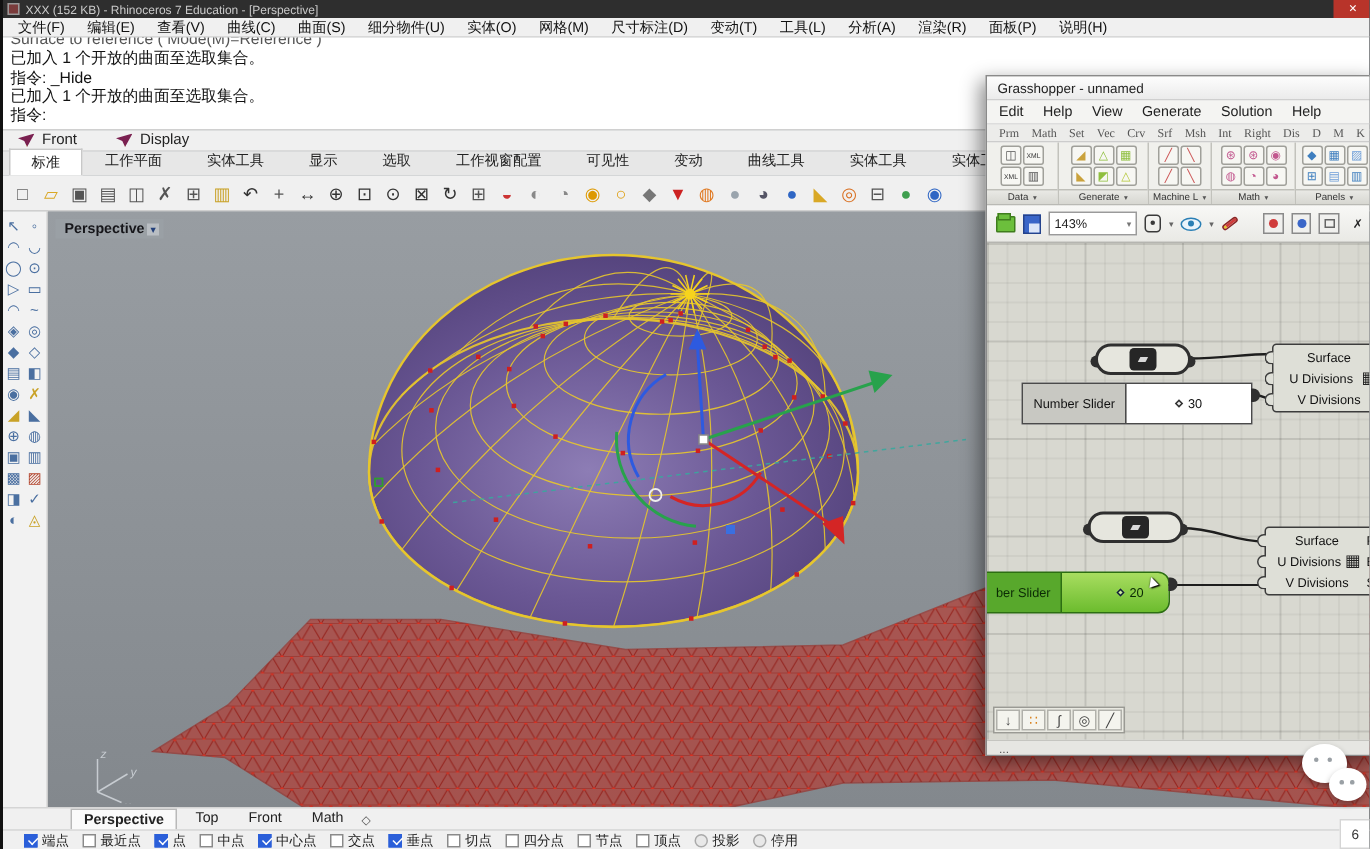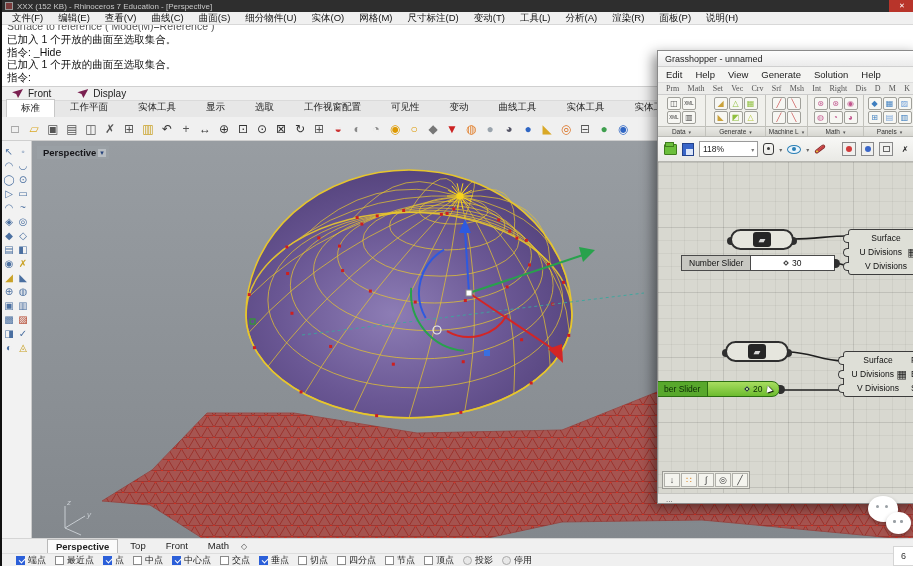--- a/index.html
+++ b/index.html
@@ -113,21 +113,21 @@
     display:flex;align-items:center;justify-content:center;}
   .gpanel{position:absolute;background:#dedfd7;border:1.6px solid #3c3c3c;border-radius:3px;padding:1px 0;}
   .prow{height:14px;display:flex;align-items:center;font-size:8.5px;color:#111;position:relative;padding:0 5px;}
   .prow .pin{flex:1;text-align:center;}
   .prow .checker{font-size:11px;color:#222;line-height:10px;}
   .prow .checker:empty{display:none;}
   .prow .pout{width:14px;text-align:left;padding-left:4px;}
   .prow .pout:empty{display:none;}
   .jack{position:absolute;left:-6px;top:3px;width:6px;height:9px;background:#dedfd7;border:1.5px solid #3c3c3c;
     border-right:none;border-radius:6px 0 0 6px;}
-  .nslider{position:absolute;height:16px;display:flex;background:#fff;border:1.5px solid #4a4a4a;}
+  .nslider{position:absolute;height:28px;display:flex;background:#fff;border:1.5px solid #4a4a4a;}
   .ns-name{background:#c8c8c2;border-right:1.5px solid #4a4a4a;display:flex;align-items:center;
     padding:0 7px;font-size:8.5px;color:#111;white-space:nowrap;}
   .ns-track{flex:1;display:flex;align-items:center;justify-content:center;gap:4px;font-size:8.5px;color:#111;}
   .diamond{width:4px;height:4px;border:1px solid #333;transform:rotate(45deg);background:#eee;}
   .rnub{position:absolute;right:-6px;top:3px;width:6px;height:9px;background:#2f2f2f;border-radius:0 6px 6px 0;}
   #slider2{background:linear-gradient(#a8dd60,#6cbc2e);border-color:#2c6e12;border-radius:0 8px 8px 0;}
   #slider2 .ns-name{background:#58a82c;border-right-color:#2c6e12;color:#0b2a05;}
   #slider2 .ns-track{color:#0b2a05;margin-left:20px;}
   #slider2 .diamond{border-color:#123;background:#cdeca0;}
   #cursor{position:absolute;left:105px;top:220px;color:#fff;font-size:11px;text-shadow:0 0 1px #000,1px 1px 1px #000;
@@ -570,21 +570,21 @@
       <span>Panels</span>
             <span class="dd">▾</span>
     </div>
   </div>
       </div>
 
     <div id="gh-toolbar">
       <span class="ghi-folder"></span>
       <span class="ghi-save"></span>
       <span class="ghi-zoom">
-        <span>118%</span>
+        <span>143%</span>
         <span class="dd">▾</span>
       </span>
       <span class="ghi-target"></span>
       <span class="mini-dd">▾</span>
       <span class="icon-eye"></span>
       <span class="mini-dd">▾</span>
       <span class="icon-pencil"></span>
       <span style="width:6px"></span>
       <span class="thumb">
           <span style="width:6px;height:6px;border-radius:50%;background:#d03c3c"></span>

